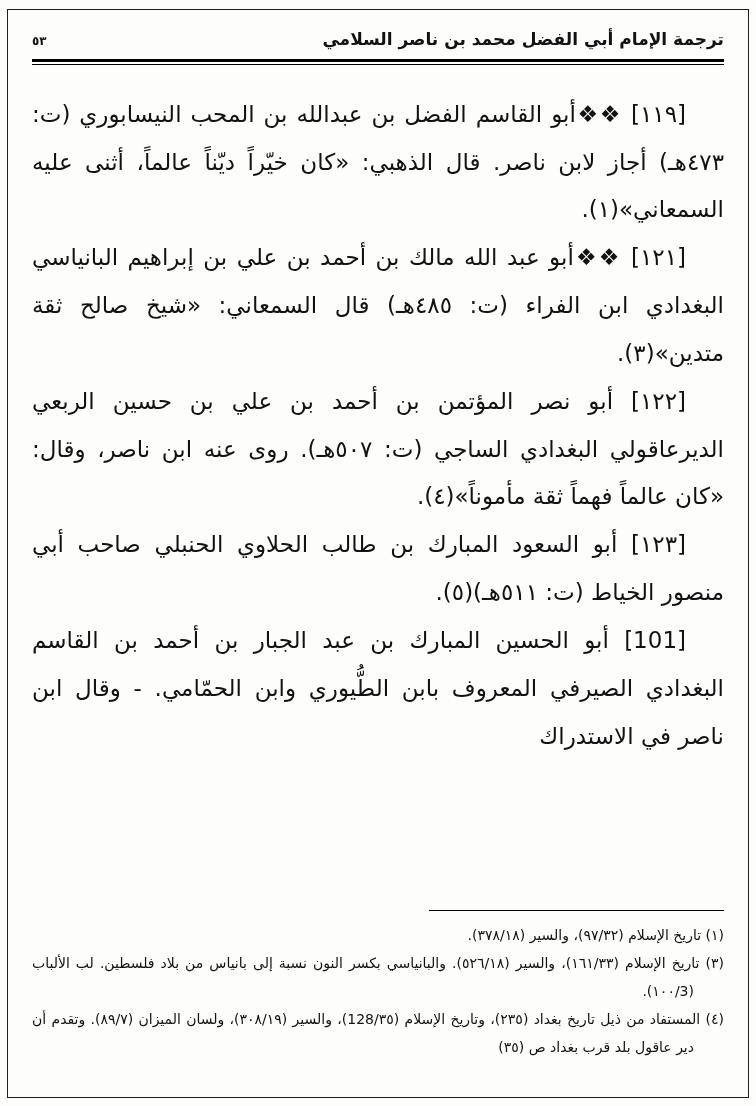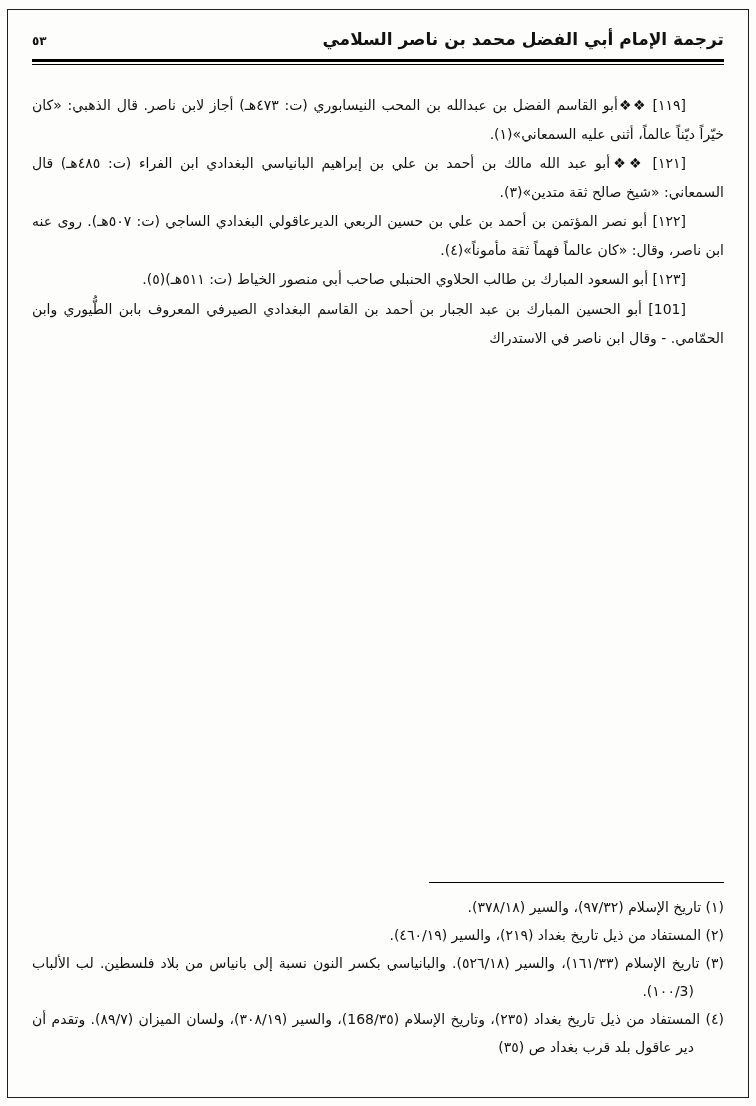--- a/index.html
+++ b/index.html
@@ -37,21 +37,21 @@
   .page-header .title { letter-spacing: 0; }
   .page-header .page-num { font-size: 12px; }
   .header-rule {
     margin-top: 7px;
     height: 2px;
     border-top: 3px solid #000;
     border-bottom: 1px solid #000;
   }
   main.body-text {
     margin-top: 26px;
-    font-size: 14px;
+    font-size: 23px;
     line-height: 2.08;
     text-align: justify;
   }
   main.body-text p {
     margin: 0;
     text-indent: 38px;
   }
   .footnotes {
     margin-top: auto;
     font-size: 14px;
@@ -87,19 +87,18 @@
       <p>[١١٩] ❖❖أبو القاسم الفضل بن عبدالله بن المحب النيسابوري (ت: ٤٧٣هـ) أجاز لابن ناصر. قال الذهبي: «كان خيّراً ديّناً عالماً، أثنى عليه السمعاني»(١).</p>
       <p>[١٢١] ❖❖أبو عبد الله مالك بن أحمد بن علي بن إبراهيم البانياسي البغدادي ابن الفراء (ت: ٤٨٥هـ) قال السمعاني: «شيخ صالح ثقة متدين»(٣).</p>
       <p>[١٢٢] أبو نصر المؤتمن بن أحمد بن علي بن حسين الربعي الديرعاقولي البغدادي الساجي (ت: ٥٠٧هـ). روى عنه ابن ناصر، وقال: «كان عالماً فهماً ثقة مأموناً»(٤).</p>
       <p>[١٢٣] أبو السعود المبارك بن طالب الحلاوي الحنبلي صاحب أبي منصور الخياط (ت: ٥١١هـ)(٥).</p>
       <p>[101] أبو الحسين المبارك بن عبد الجبار بن أحمد بن القاسم البغدادي الصيرفي المعروف بابن الطُّيوري وابن الحمّامي. - وقال ابن ناصر في الاستدراك</p>
     </main>
 
     <section class="footnotes">
       <div class="footnote-sep"></div>
       <p class="footnote">(١) تاريخ الإسلام (٩٧/٣٢)، والسير (٣٧٨/١٨).</p>
-      <p class="footnote">(٢) المستفاد من ذيل تاريخ بغداد (٢١٩)، والسير (٤٦٠/١٩).</p>
       <p class="footnote">(٣) تاريخ الإسلام (١٦١/٣٣)، والسير (٥٢٦/١٨). والبانياسي بكسر النون نسبة إلى بانياس من بلاد فلسطين. لب الألباب (١٠٠/3).</p>
-      <p class="footnote">(٤) المستفاد من ذيل تاريخ بغداد (٢٣٥)، وتاريخ الإسلام (168/٣٥)، والسير (٣٠٨/١٩)، ولسان الميزان (٨٩/٧). وتقدم أن دير عاقول بلد قرب بغداد ص (٣٥)</p>
+      <p class="footnote">(٤) المستفاد من ذيل تاريخ بغداد (٢٣٥)، وتاريخ الإسلام (128/٣٥)، والسير (٣٠٨/١٩)، ولسان الميزان (٨٩/٧). وتقدم أن دير عاقول بلد قرب بغداد ص (٣٥)</p>
     </section>
 
   </div>
 </div>
 
 </body></html>

